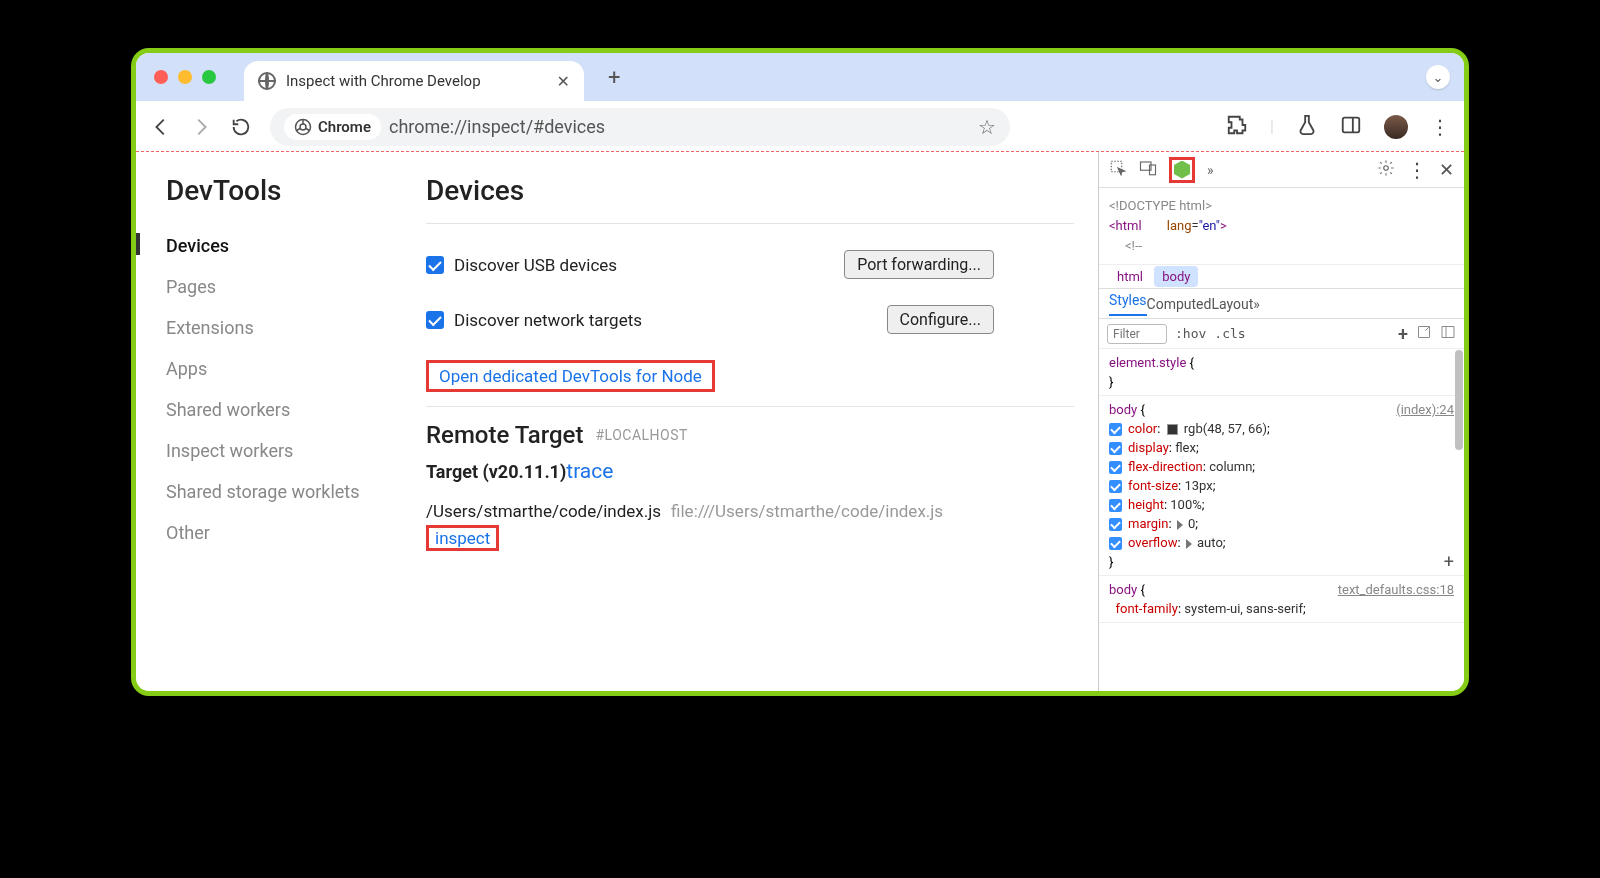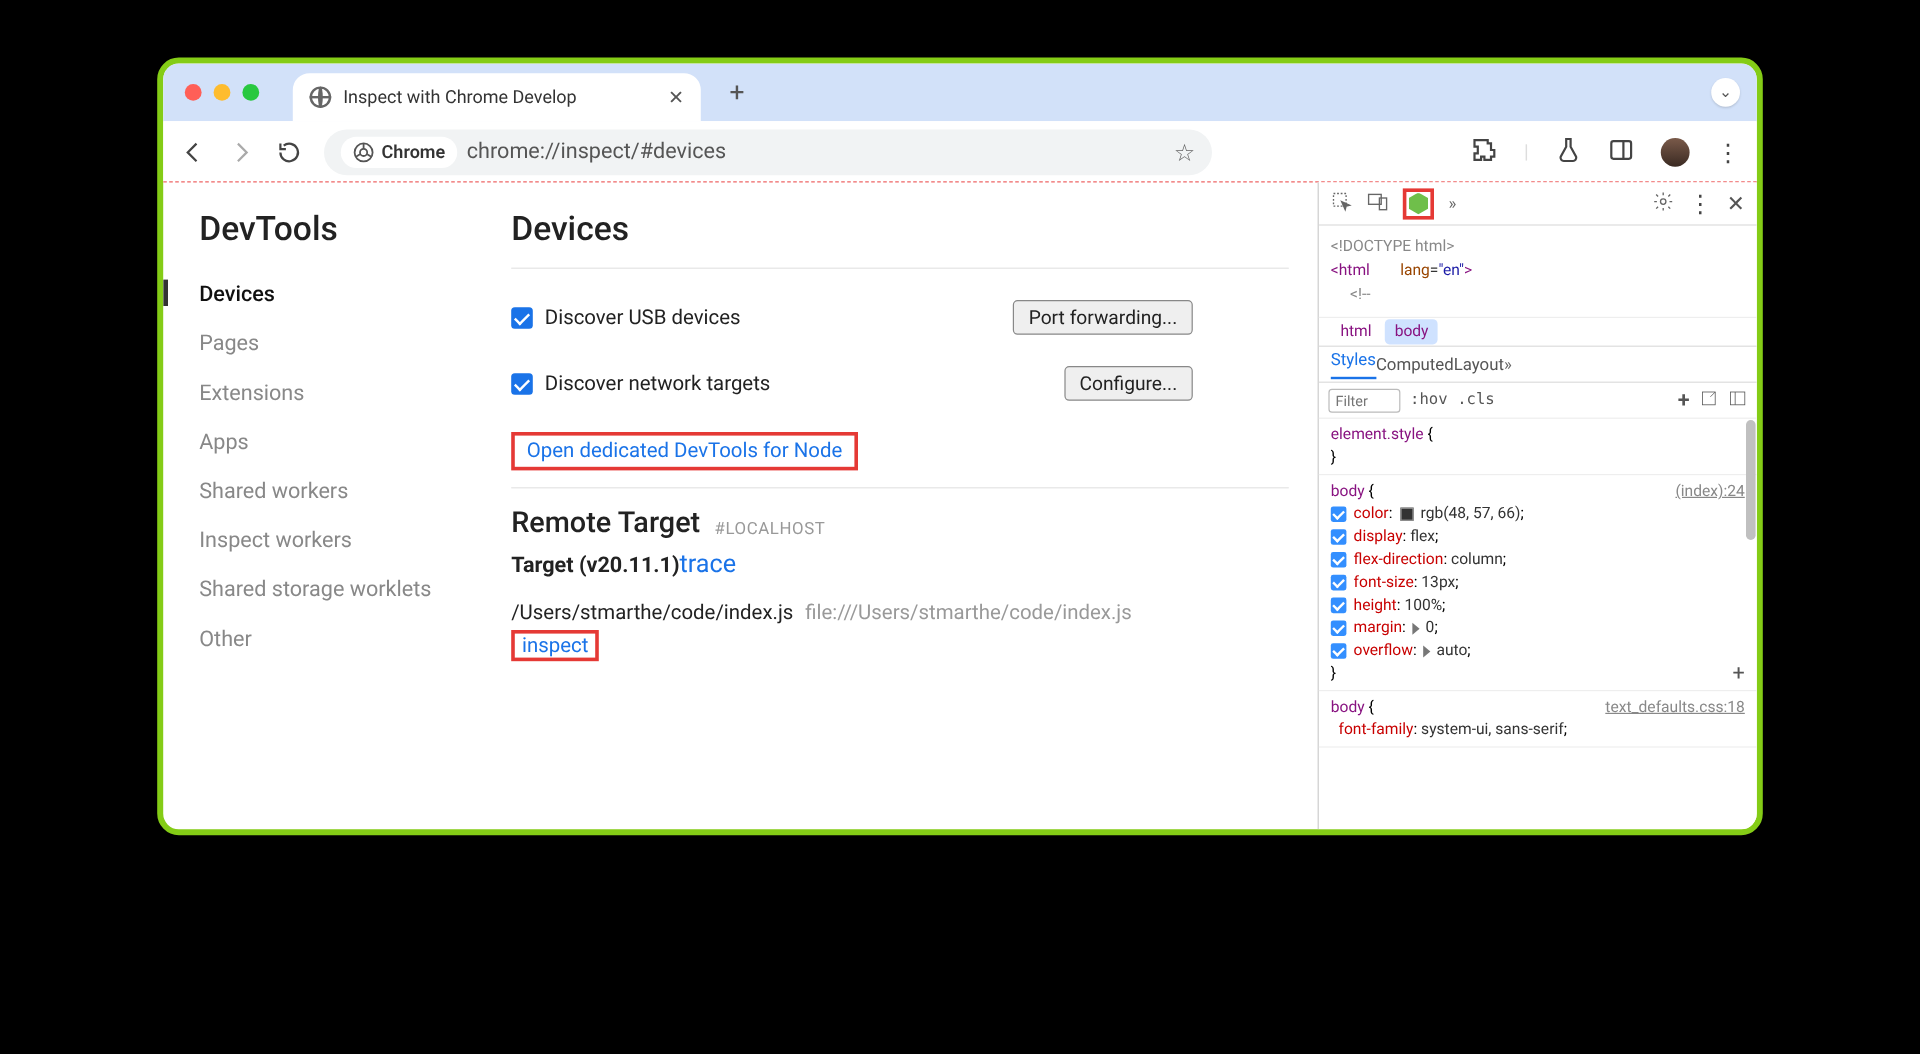--- a/index.html
+++ b/index.html
@@ -43,21 +43,21 @@
   .side-item.active::before{content:"";position:absolute;left:-30px;top:8px;width:4px;height:22px;background:#333;}
   .main{flex:1;padding-right:24px;}
   .main h1{font-size:28px;font-weight:500;color:#222;margin-bottom:16px;}
   hr{border:none;border-top:1px solid #e4e4e4;margin:6px 0 14px;}
   .row{display:flex;align-items:center;gap:10px;margin:26px 0;}
   .cb{width:18px;height:18px;background:#1a73e8;border-radius:3px;position:relative;flex-shrink:0;}
   .cb::after{content:"";position:absolute;left:3px;top:5px;width:10px;height:5px;border:2.5px solid #fff;border-top:none;border-right:none;transform:rotate(-45deg);}
   .row label{font-size:17px;color:#222;}
   .btn{margin-left:auto;margin-right:80px;background:#efefef;border:1px solid #888;border-radius:4px;padding:4px 12px;font-size:16px;color:#222;cursor:pointer;}
   .node-link{display:inline-block;color:#1a73e8;font-size:17px;border:3px solid #e53935;padding:3px 10px;cursor:pointer;}
-  .section-h{display:flex;align-items:flex-end;gap:12px;margin-bottom:10px;}
+  .section-h{display:flex;align-items:center;gap:12px;margin-bottom:10px;}
   .section-h h2{font-size:24px;font-weight:500;color:#222;}
   .section-h .host{font-size:14px;color:#999;letter-spacing:.5px;}
   .target-line{display:flex;align-items:baseline;margin-bottom:18px;}
   .target-line b{font-size:18px;color:#222;}
   .target-line a{color:#1a73e8;font-size:21px;text-decoration:none;}
   .path{font-size:17px;color:#222;}
   .path-grey{color:#999;margin-left:6px;}
   .inspect-link{display:inline-block;margin-top:4px;color:#1a73e8;font-size:17px;border:3px solid #e53935;padding:0 6px;cursor:pointer;}
   
   .devtools{width:366px;border-left:1px solid #ccc;display:flex;flex-direction:column;font-family:Menlo,Monaco,monospace;font-size:13px;background:#fff;}

